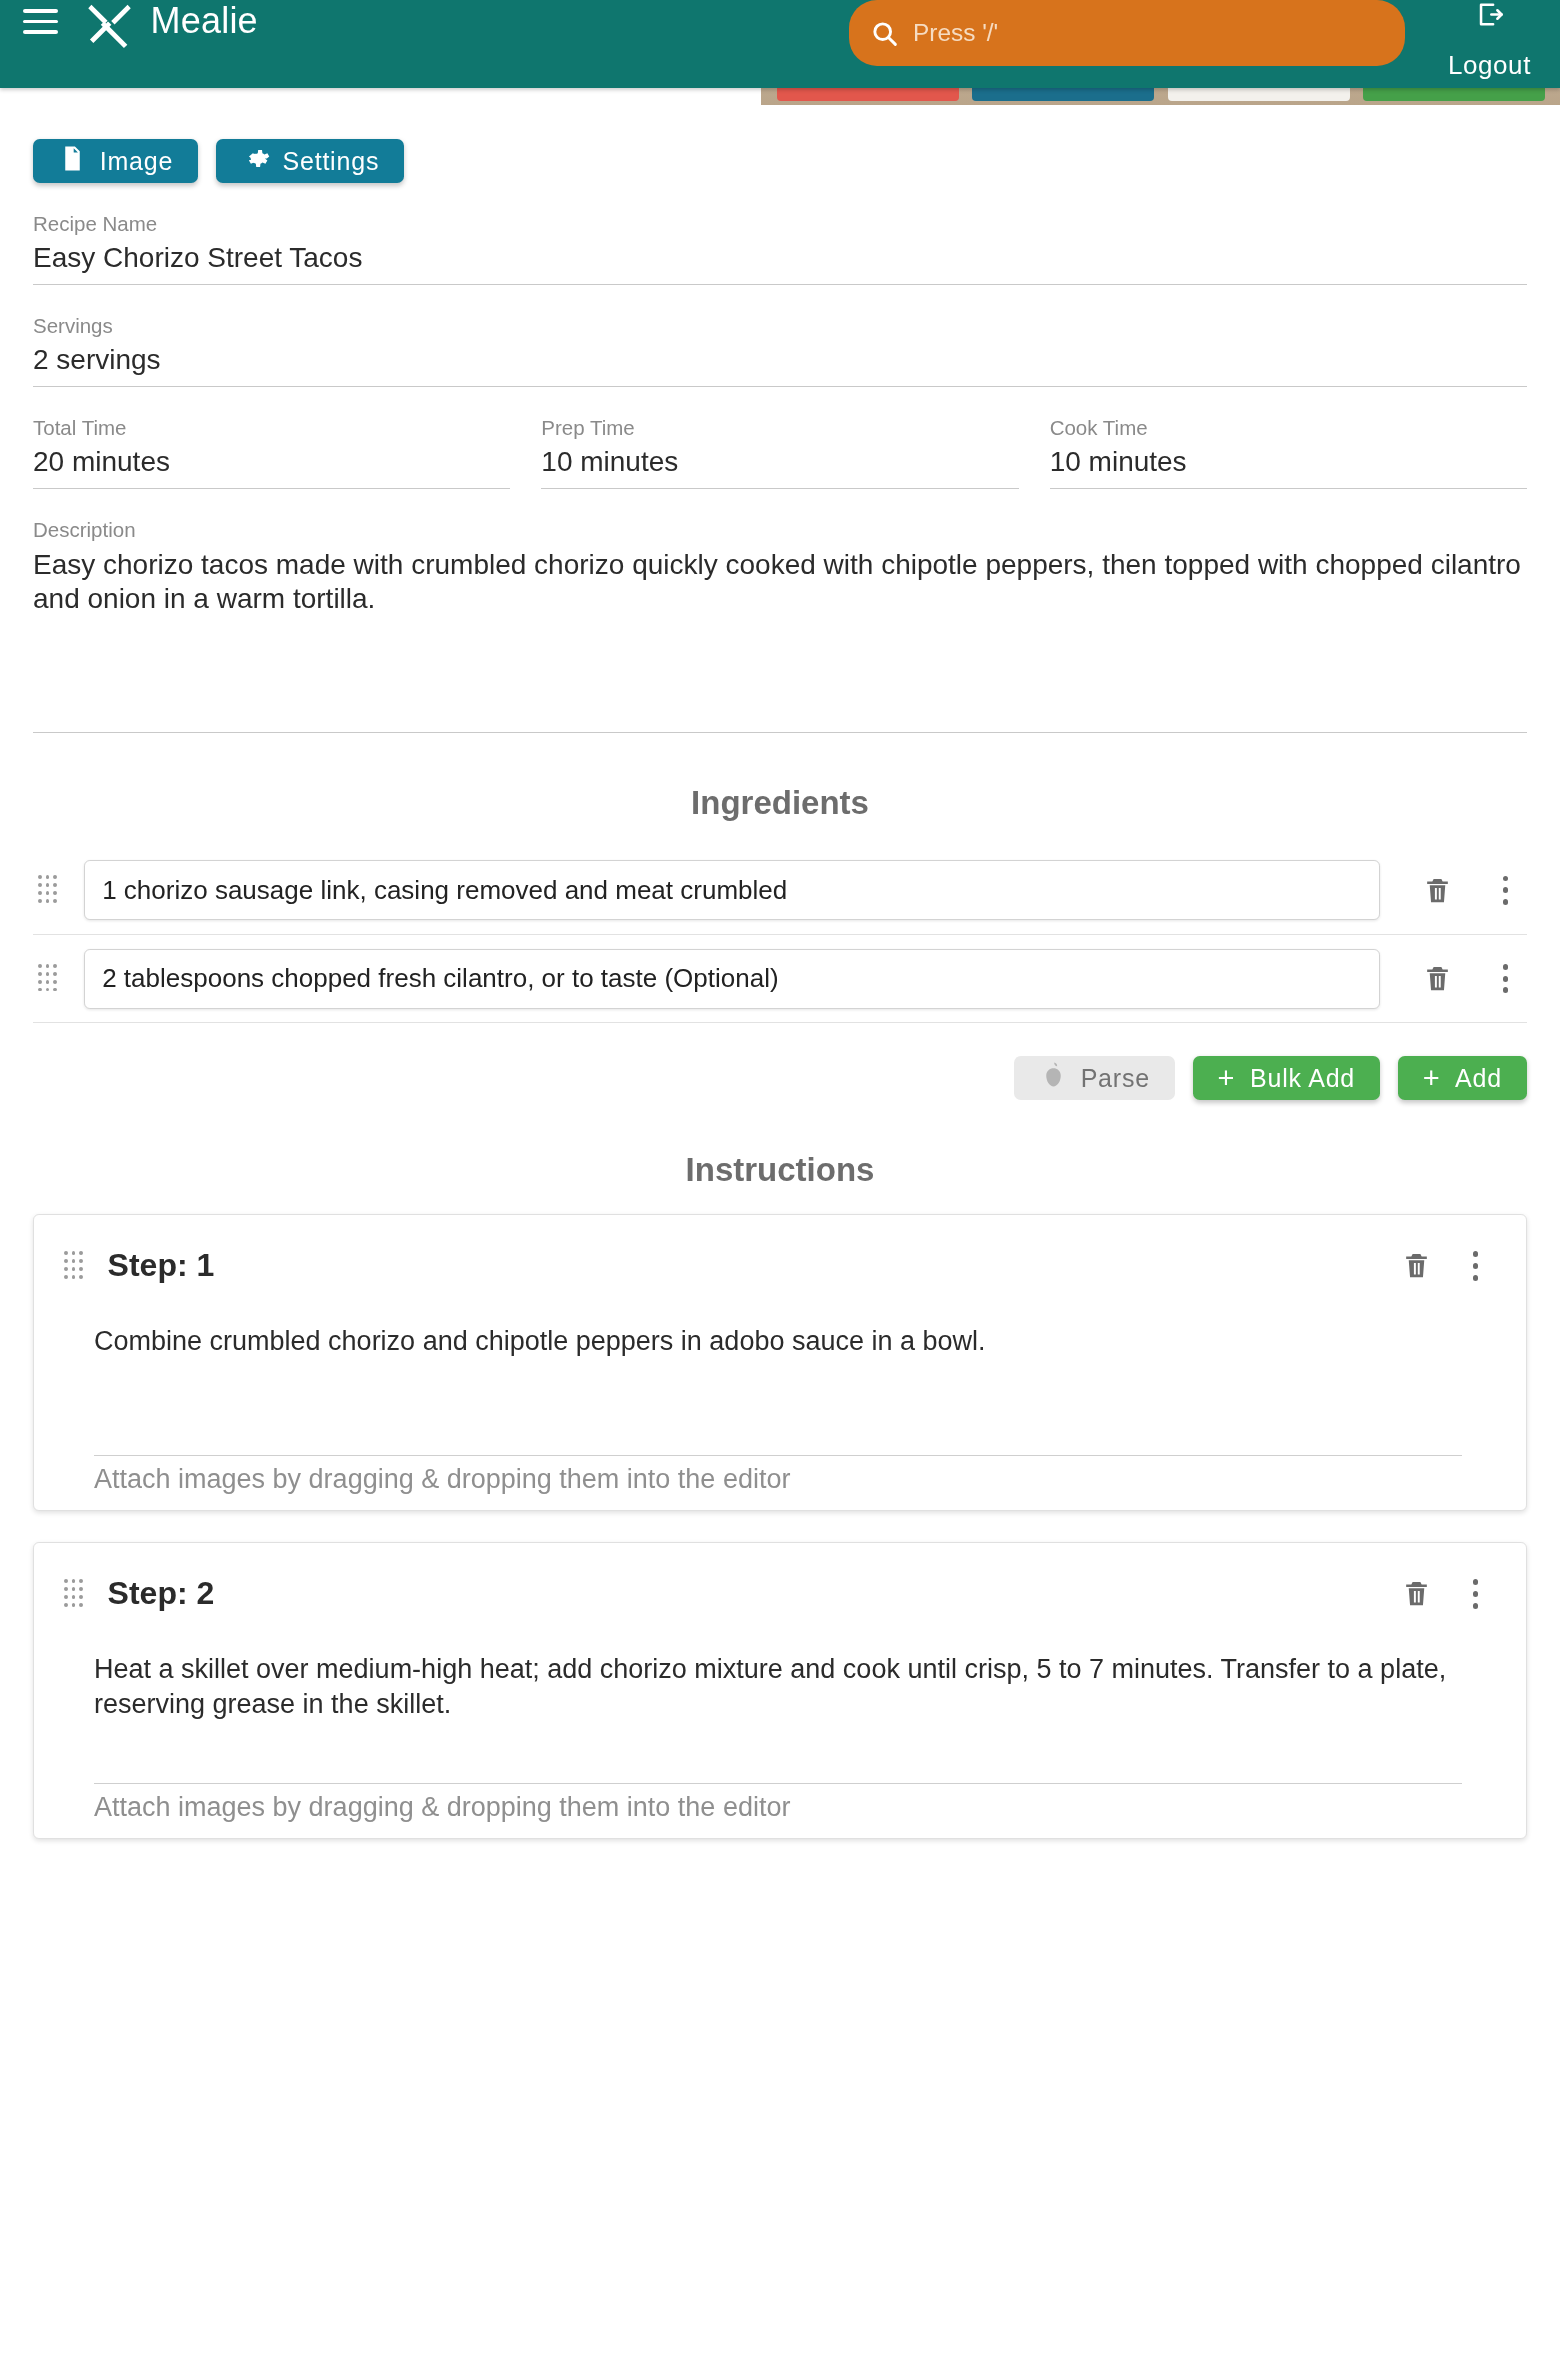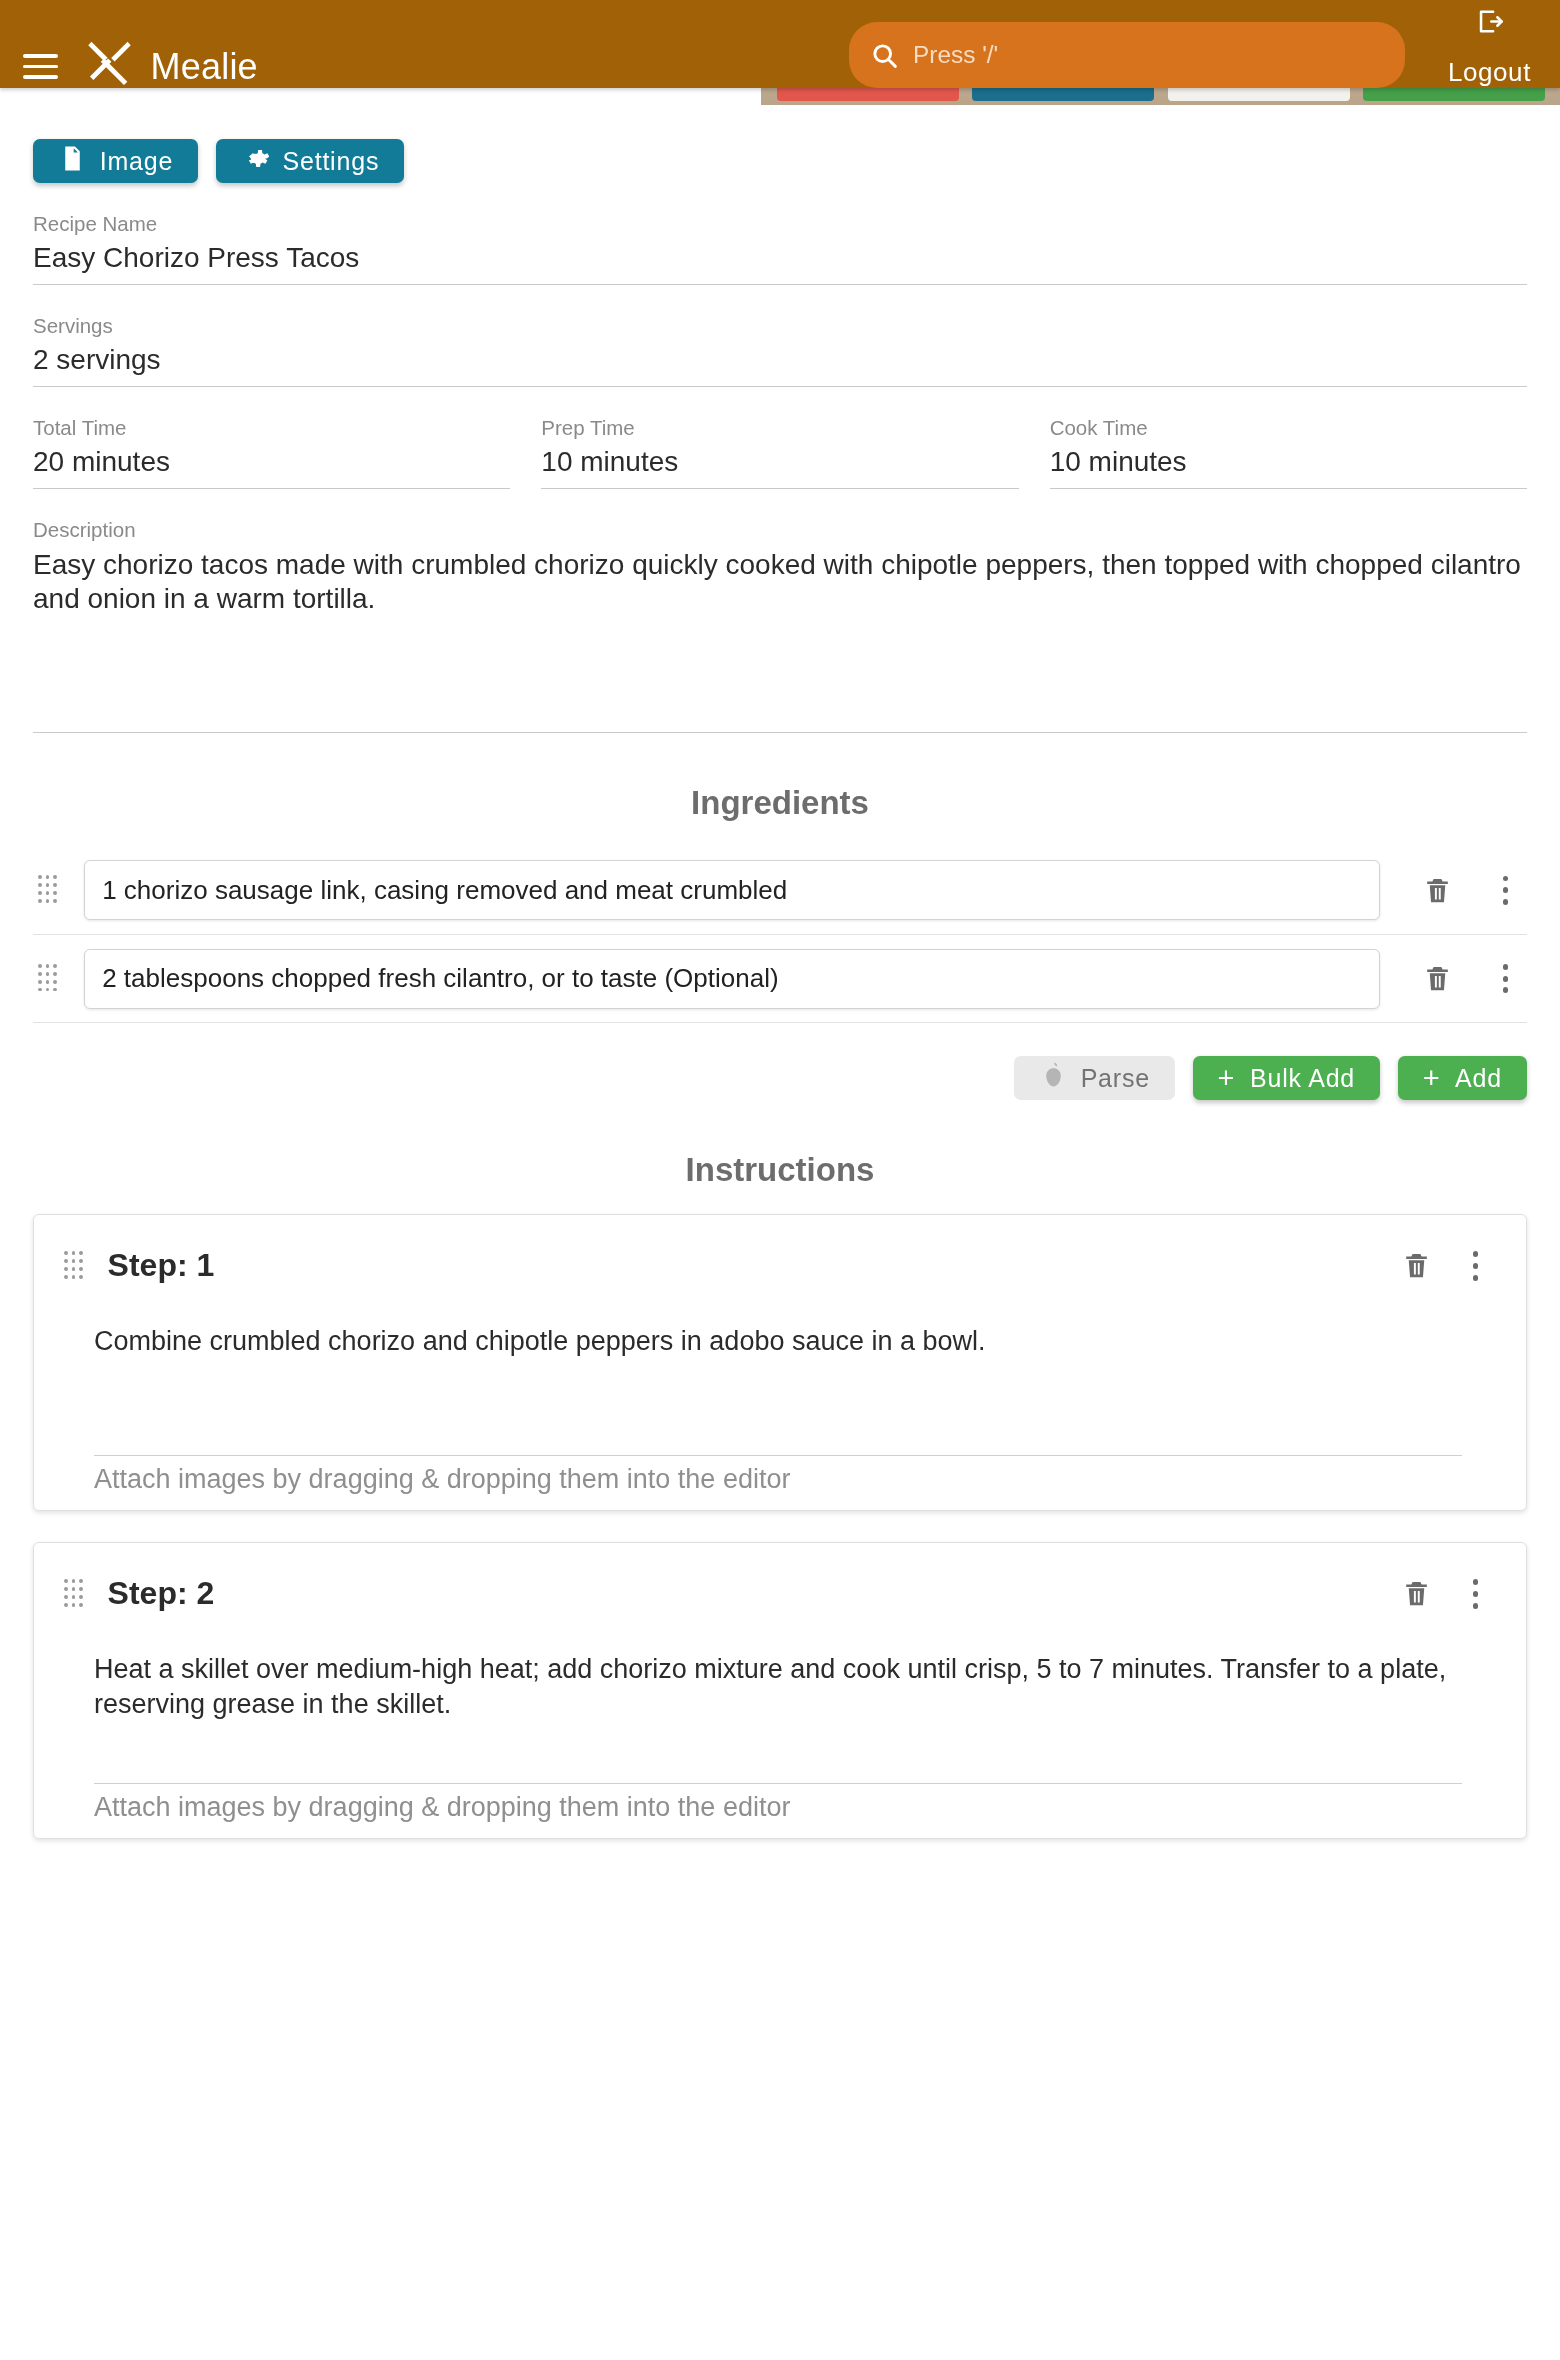--- a/index.html
+++ b/index.html
@@ -17,23 +17,23 @@
   }
   .page {
     width: 1560px;
     position: relative;
     transform-origin: top left;
   }
 
   
   .appbar {
     height: 88px;
-    background: #a16207;
-    display: flex;
-    align-items: flex-end;
+    background: #0f766e;
+    display: flex;
+    align-items: flex-start;
     padding: 0 29px 0 23.4px;
     position: relative;
     z-index: 30;
     box-shadow: 0 2px 3.9px rgba(0,0,0,.2);
   }
   .hamburger {
     width: 43px; height: 43px;
     display: flex; flex-direction: column; justify-content: center; gap: 6.8px;
     cursor: pointer;
     margin-right: 17.6px;
@@ -355,21 +355,21 @@
           <svg viewBox="0 0 24 24" width="29" height="29" fill="#ffffff">
             <path d="M12 8a4 4 0 100 8 4 4 0 000-8zm9.4 4l2-1.6-1.6-2.8-2.4 1a7.7 7.7 0 00-1.7-1l-.3-2.6h-3.2l-.3 2.6a7.7 7.7 0 00-1.7 1l-2.4-1L6.6 10.4 8.6 12l-2 1.6 1.6 2.8 2.4-1a7.7 7.7 0 001.7 1l.3 2.6h3.2l.3-2.6a7.7 7.7 0 001.7-1l2.4 1 1.6-2.8-2-1.6z"></path>
           </svg>
         </span>
         <span>Settings</span>
       </button>
     </div>
 
     <div class="field">
       <div class="field-label">Recipe Name</div>
-      <div class="field-value">Easy Chorizo Press Tacos</div>
+      <div class="field-value">Easy Chorizo Street Tacos</div>
     </div>
 
     <div class="field">
       <div class="field-label">Servings</div>
       <div class="field-value">2 servings</div>
     </div>
 
     <div class="field inline-3">
       <div>
         <div class="field-label">Total Time</div>

